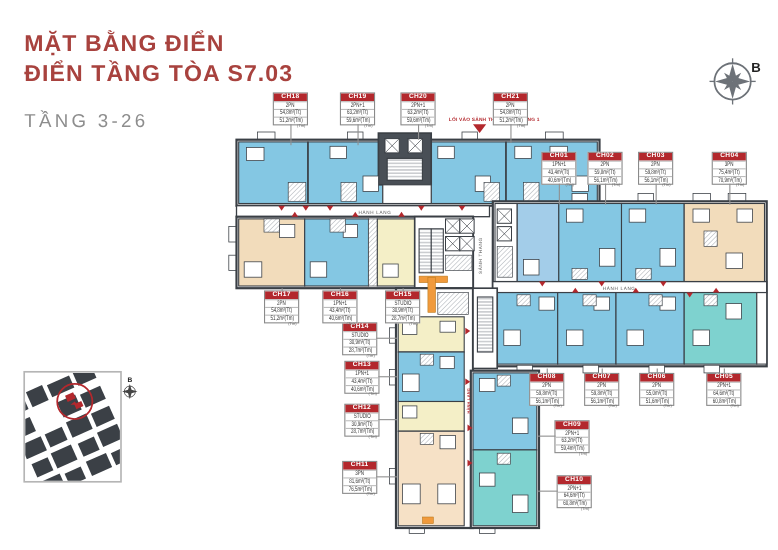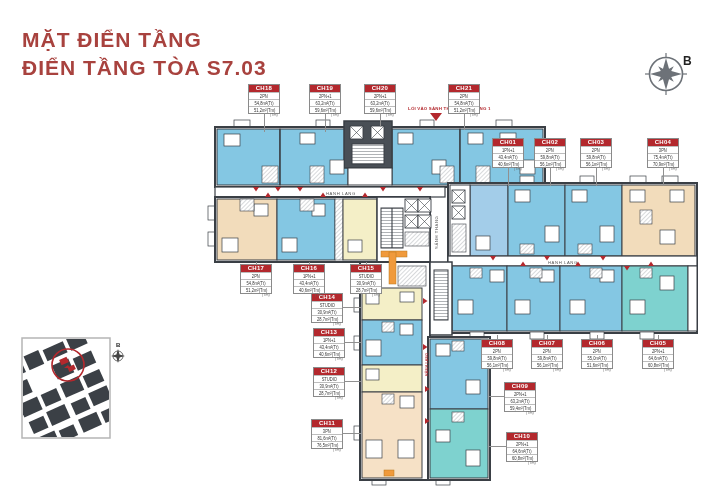--- a/index.html
+++ b/index.html
@@ -313,23 +313,24 @@
       </g>
       <g transform="translate(96,18)">
         <circle r="5" fill="none" stroke="#444" stroke-width="0.8"></circle>
         <path d="M0,-7 L1.6,-1.6 L7,0 L1.6,1.6 L0,7 L-1.6,1.6 L-7,0 L-1.6,-1.6 Z" fill="#444"></path>
         <text x="-2" y="-9" font-size="6" font-weight="bold" fill="#222">B</text>
       </g>
     </g>
   </svg>
 
   <div class="title">
-    <div>MẶT ĐIỂN TẦNG</div>
+    <div>MẶT BẰNG ĐIỂN</div>
     <div>ĐIỂN TẦNG TÒA S7.03</div>
   </div>
+  <div class="floor-range">TẦNG 3-26</div>
 
   <div id="labels">
       <div class="u-label stem-down" style="left: 248px; top: 84px;">
       <div class="u-stem" style="height: 19px;"></div>
       <div class="u-hd">CH18</div>
       <div class="u-row"><span>2PN</span></div>
       <div class="u-row"><span>54,8m²(Tt)</span></div>
       <div class="u-row"><span>51,2m²(Tm)</span></div>
       <div class="u-cap">(Tm)</div>
     </div>

